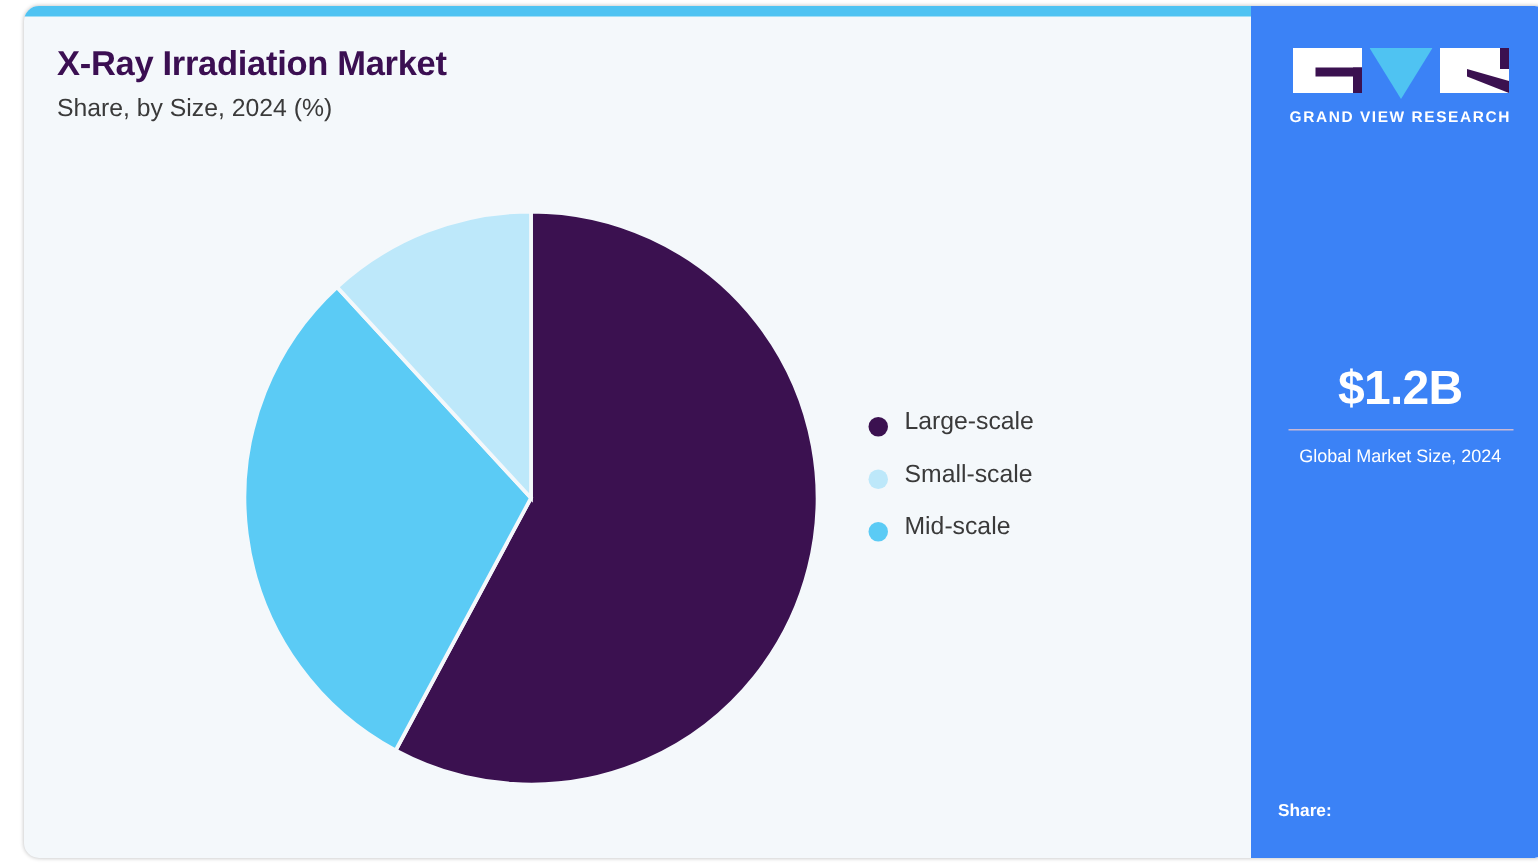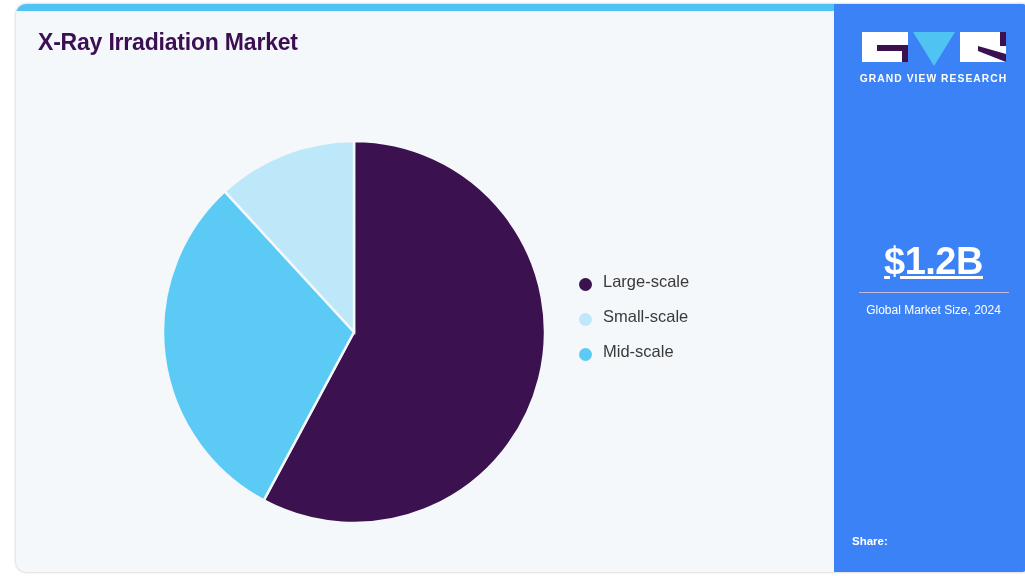--- a/index.html
+++ b/index.html
@@ -61,22 +61,22 @@
     margin-top:7px;
     font-size:10.3px; font-weight:bold; color:#ffffff;
     letter-spacing:1.05px; white-space:nowrap;
   }
 
   .stat-block {
     position:absolute; left:0; top:238px; width:199px;
     display:flex; flex-direction:column; align-items:center;
   }
   .stat-value {
-    font-size:38px; font-weight:bold; color:#ffffff;
-    letter-spacing:-0.5px; line-height:1;text-decoration:underline;
+    font-size:32px; font-weight:bold; color:#ffffff;
+    letter-spacing:-0.5px; line-height:1;
   }
   .stat-divider {
     width:150px; height:1px; background:#c9b8d4;
     margin:12px 0 9px 0;
   }
   .stat-caption {
     font-size:12px; color:#ffffff; text-align:center;
     line-height:1.35; width:175px;
   }
 
@@ -88,20 +88,21 @@
 <body>
 
 <div class="card">
 
   <div class="top-accent"></div>
 
   <div class="plot-area">
 
     <div class="header">
       <div class="chart-title">X-Ray Irradiation Market</div>
+      <div class="chart-subtitle">Share, by Size, 2024 (%)</div>
     </div>
 
     <div class="pie-wrap">
       <svg class="pie-svg" viewBox="0 0 386 386">
         <g id="pie-slices">
             <path d="M 193 193 L 193 2 A 191 191 0 1 1 102.7428039100107 361.32895934441353 Z" fill="#3b1150" stroke="#f4f8fb" stroke-width="2.5"></path>
             <path d="M 193 193 L 102.7428039100107 361.32895934441353 A 191 191 0 0 1 63.716689790611724 52.40545636013081 Z" fill="#5bcbf5" stroke="#f4f8fb" stroke-width="2.5"></path>
             <path d="M 193 193 L 63.716689790611724 52.40545636013081 A 191 191 0 0 1 192.99999999999997 2 Z" fill="#bde8fa" stroke="#f4f8fb" stroke-width="2.5"></path>
           </g>
       </svg>

